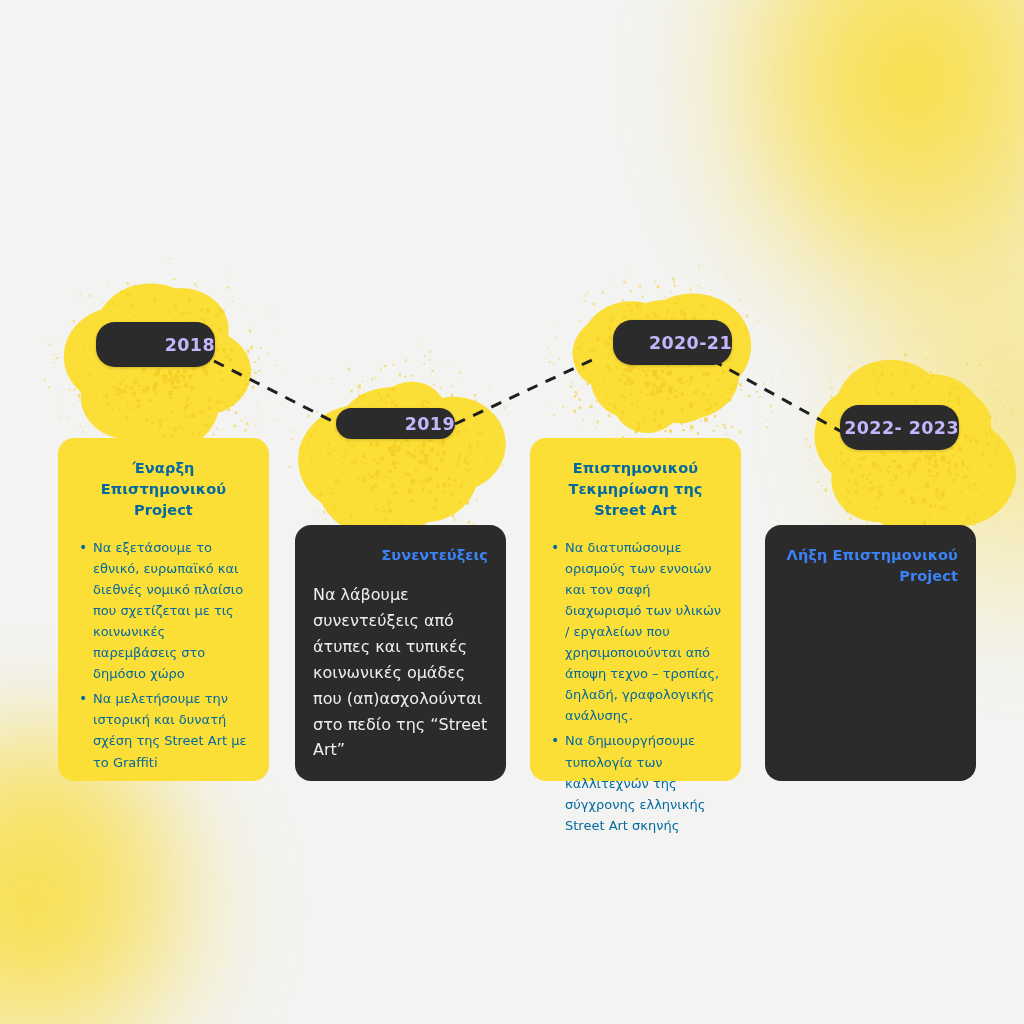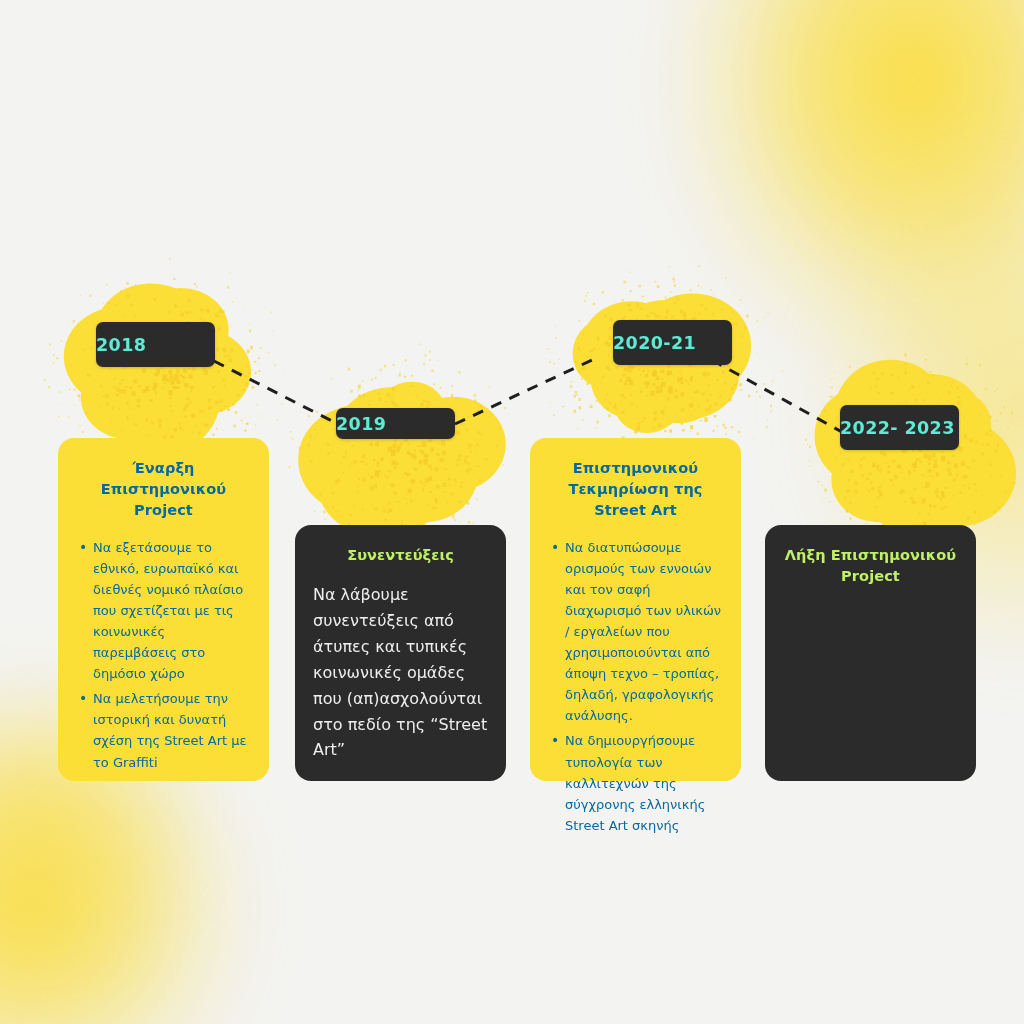--- a/index.html
+++ b/index.html
@@ -74,25 +74,25 @@
     position: absolute;
     left: 0; top: 0;
     width: 1024px; height: 1024px;
     pointer-events: none;
   }
 
   
   .year-badge {
     position: absolute;
     background: #2B2B2B;
-    border-radius: 7px;
+    border-radius: 19px;
     display: flex;
     align-items: center;
-    justify-content: flex-start;
-    color: #5eead4;
+    justify-content: flex-end;
+    color: #c4b5fd;
     font-size: 17.5px;
     font-weight: 700;
     letter-spacing: 0.4px;
     box-shadow: 0 1px 3px rgba(0,0,0,0.18);
   }
 
   
   .card {
     position: absolute;
     border-radius: 16px;
@@ -108,21 +108,21 @@
     color: #EFEFEF;
   }
   .card-title {
     text-align: center;
     font-weight: 700;
     font-size: 14.5px;
     line-height: 1.45;
     margin: 0 0 16px 0;
     letter-spacing: 0.1px;
   }
-  .card.dark .card-title { color: #bef264; }
+  .card.dark .card-title { color: #3b82f6; text-align: right; }
 
   .card-body {
     font-size: 16px;
     line-height: 1.62;
     margin: 0;
   }
   .card-body p { margin: 0; }
 
   ul.card-list {
     margin: 0;

